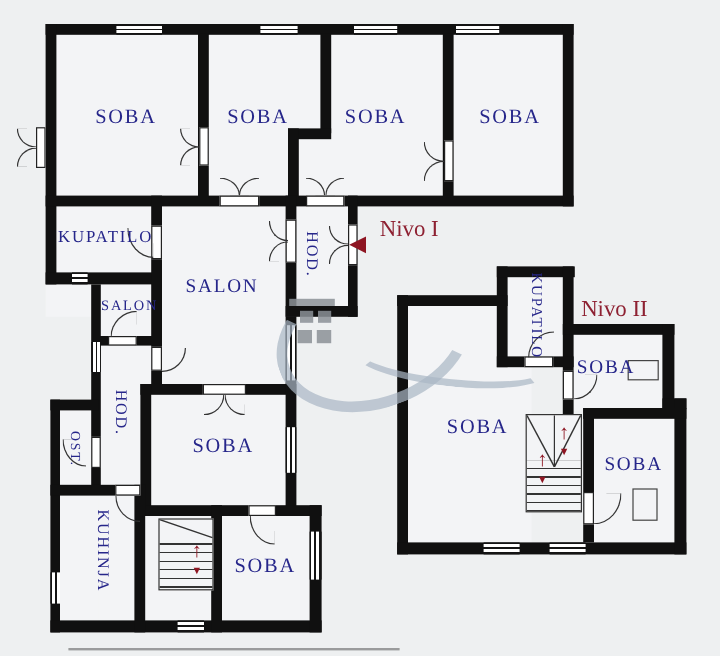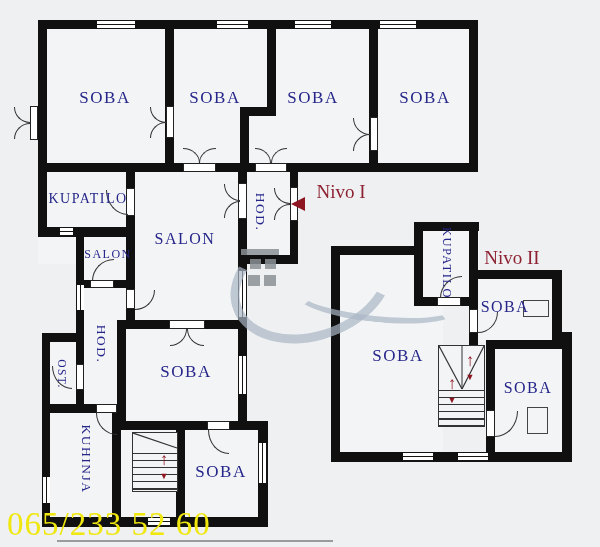--- a/index.html
+++ b/index.html
@@ -213,16 +213,15 @@
     <div class="swoosh" style="left:295px;top:282px;width:150px;height:28px;border:6px solid;
          border-color:transparent transparent var(--wmswoosh,#aab7c5) transparent;
          transform:rotate(6deg)"></div>
     <div class="wm-sq" style="left:241px;top:249px;width:38px;height:6px"></div>
     <div class="wm-sq" style="left:250px;top:259px;width:11px;height:10px"></div>
     <div class="wm-sq" style="left:265px;top:259px;width:11px;height:10px"></div>
     <div class="wm-sq" style="left:248px;top:275px;width:12px;height:11px"></div>
     <div class="wm-sq" style="left:264px;top:275px;width:12px;height:11px"></div>
   </div>
 
-  <div id="phone">065/233 52 60</div>
   <div class="scratch"></div>
 
 </div>
 
 </body></html>

